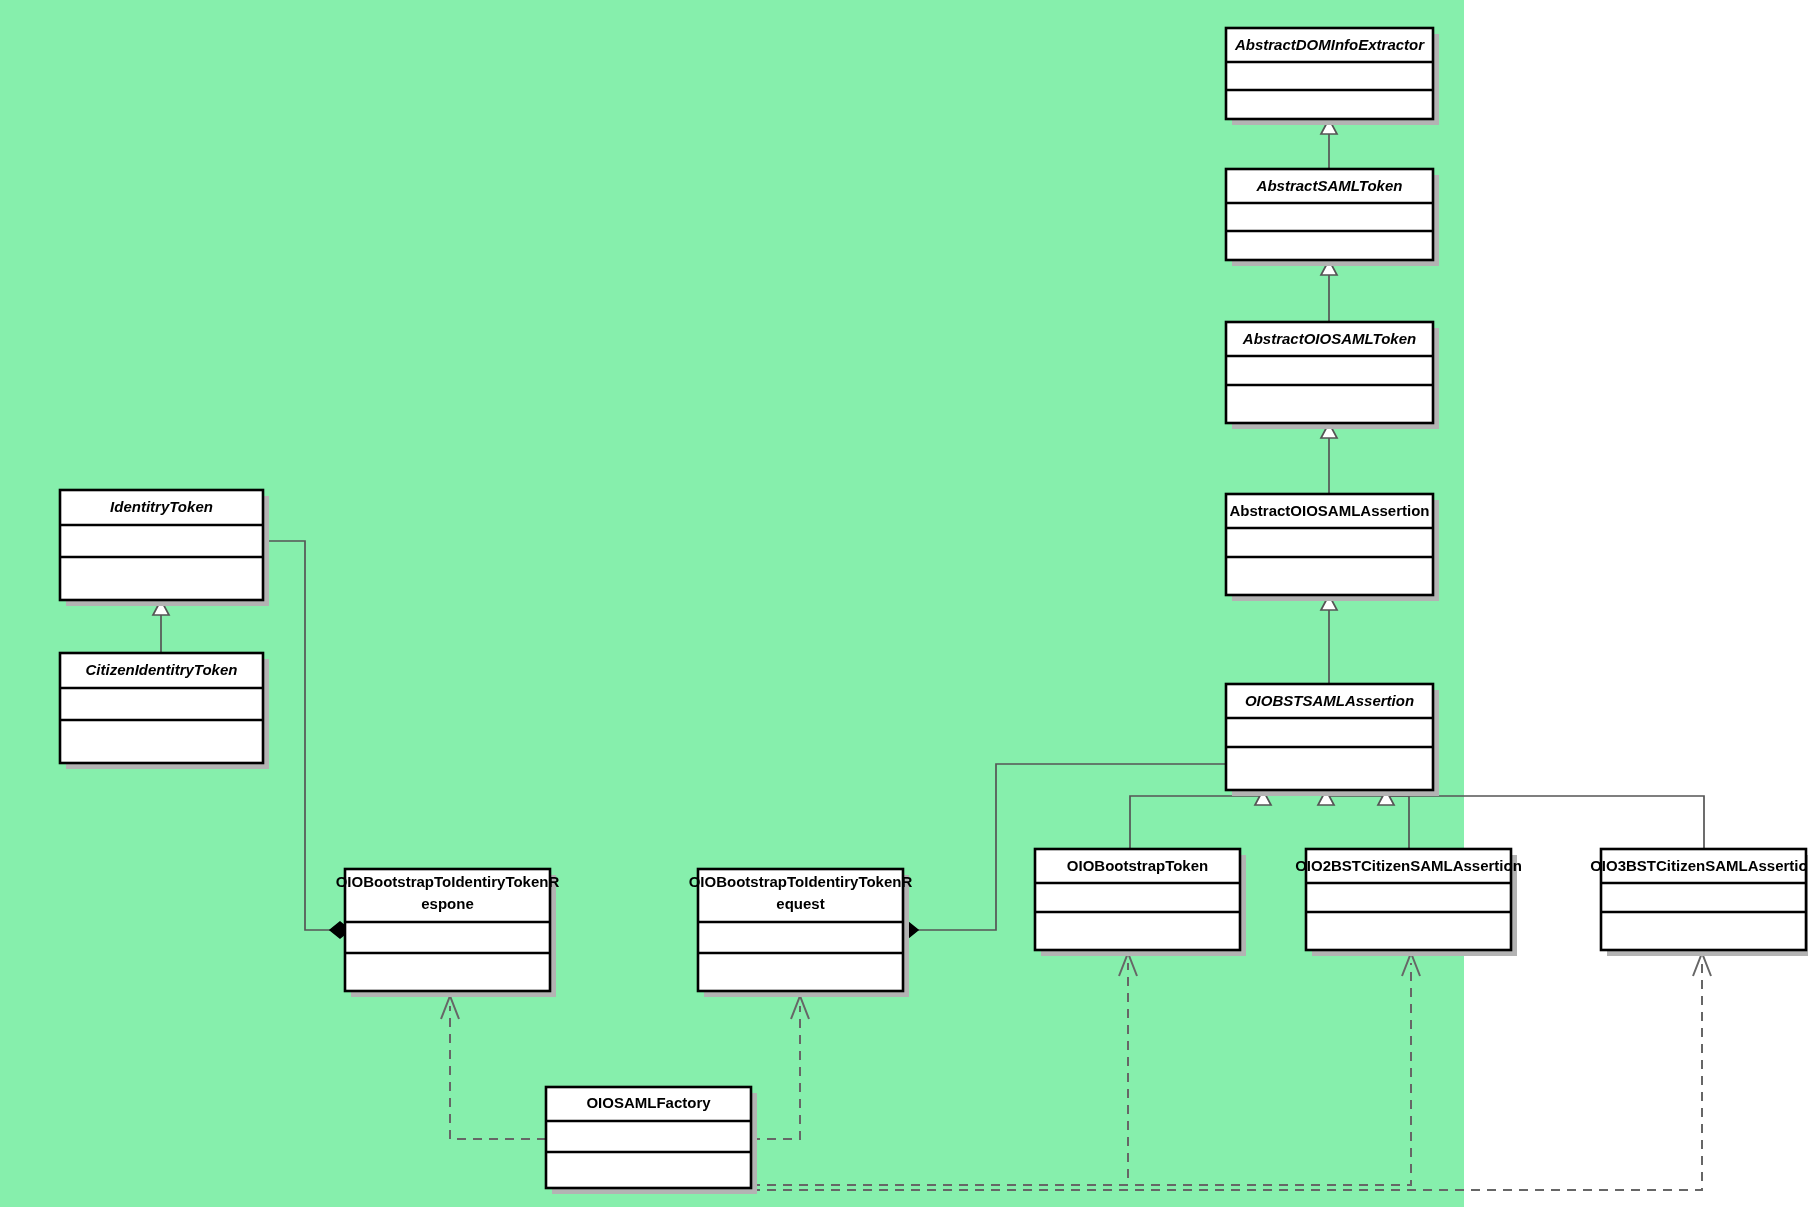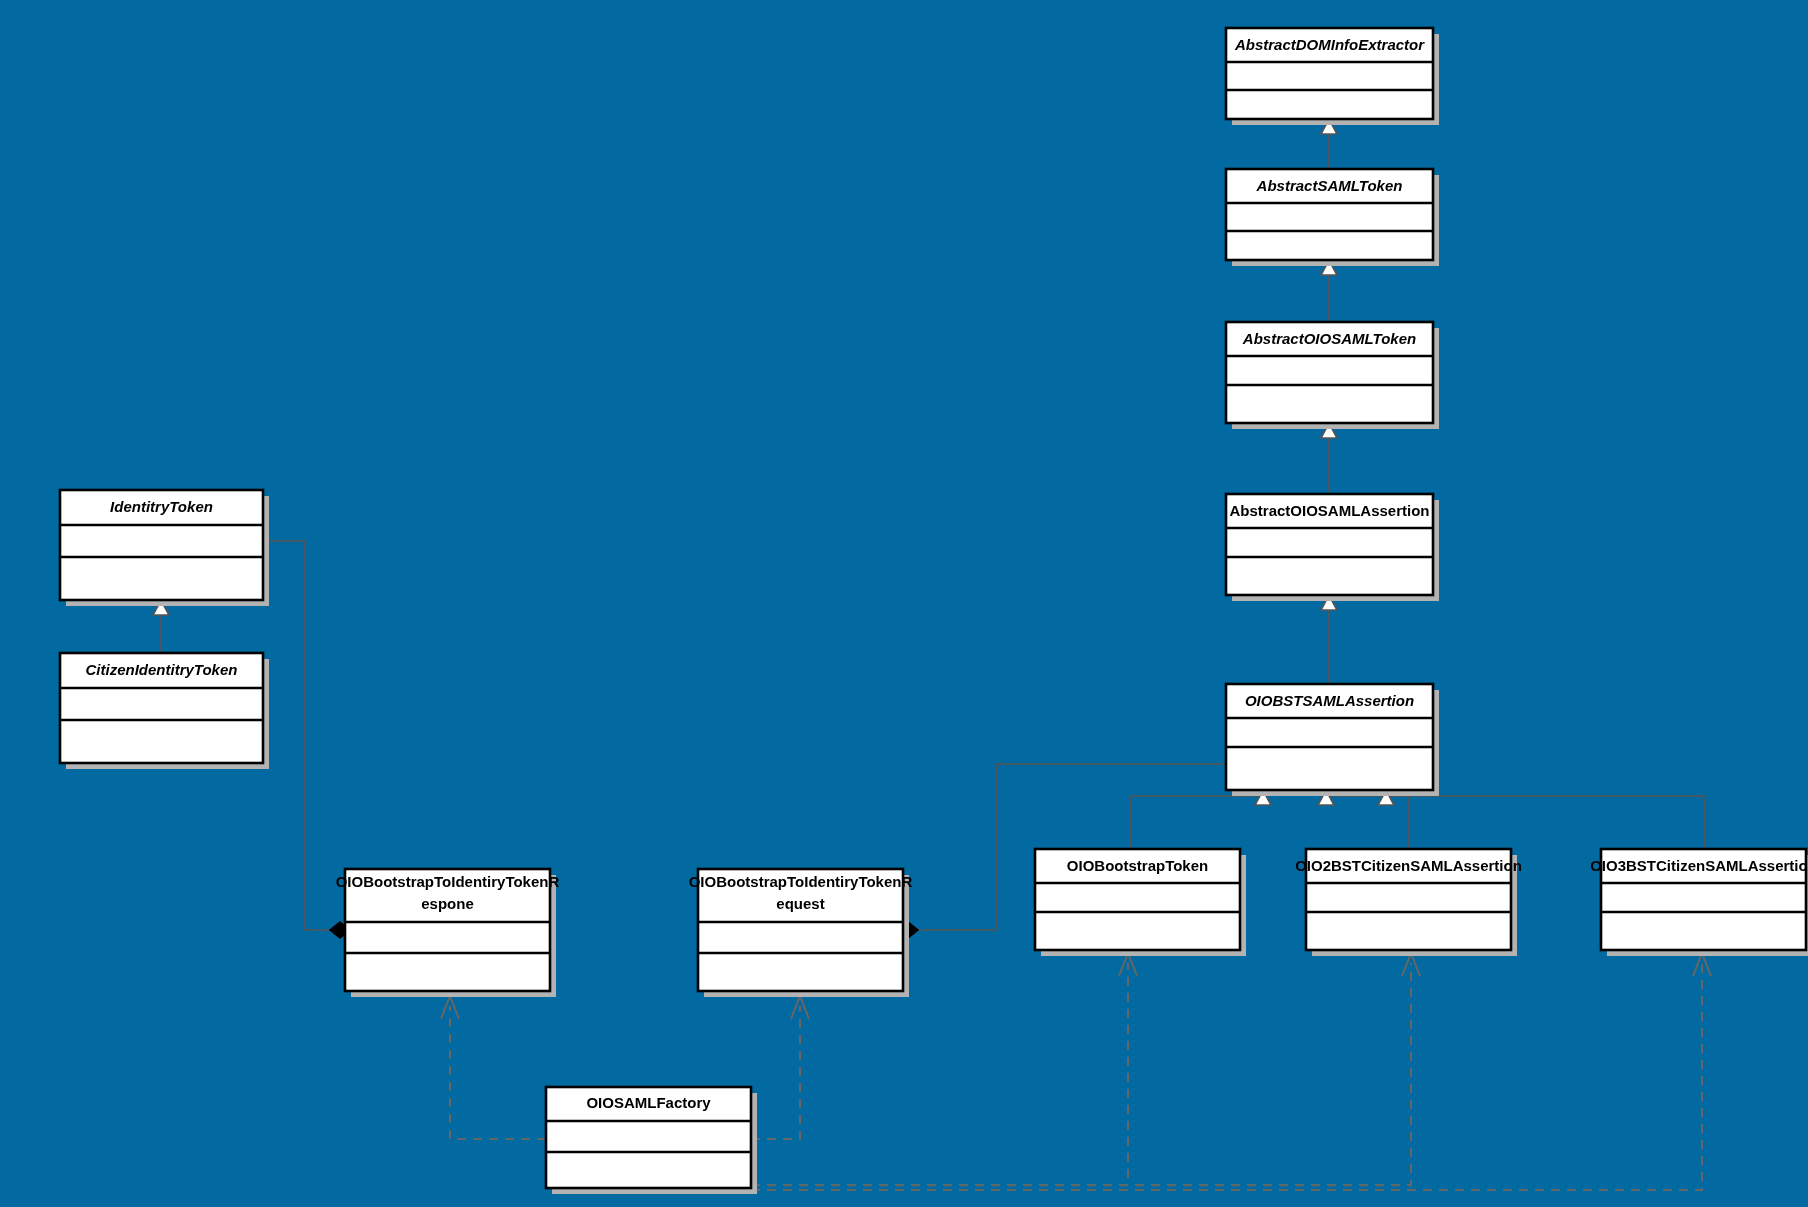--- a/index.html
+++ b/index.html
@@ -8,23 +8,23 @@
     background: #ffffff;
   }
   body {
     font-family: "Liberation Sans", sans-serif;
     width: 1808px;
     height: 1207px;
     overflow: hidden;
   }
   #diagram-root {
     position: relative;
-    width: 1808px;
+    width: 1464px;
     height: 1207px;
-    background: #0369a1;
+    background: #86efac;
     text-align: right;
   }
   svg#uml-canvas {
     position: absolute;
     top: 0;
     left: 0;
     width: 1808px;
     height: 1207px;
     display: block;
     shape-rendering: geometricPrecision;

